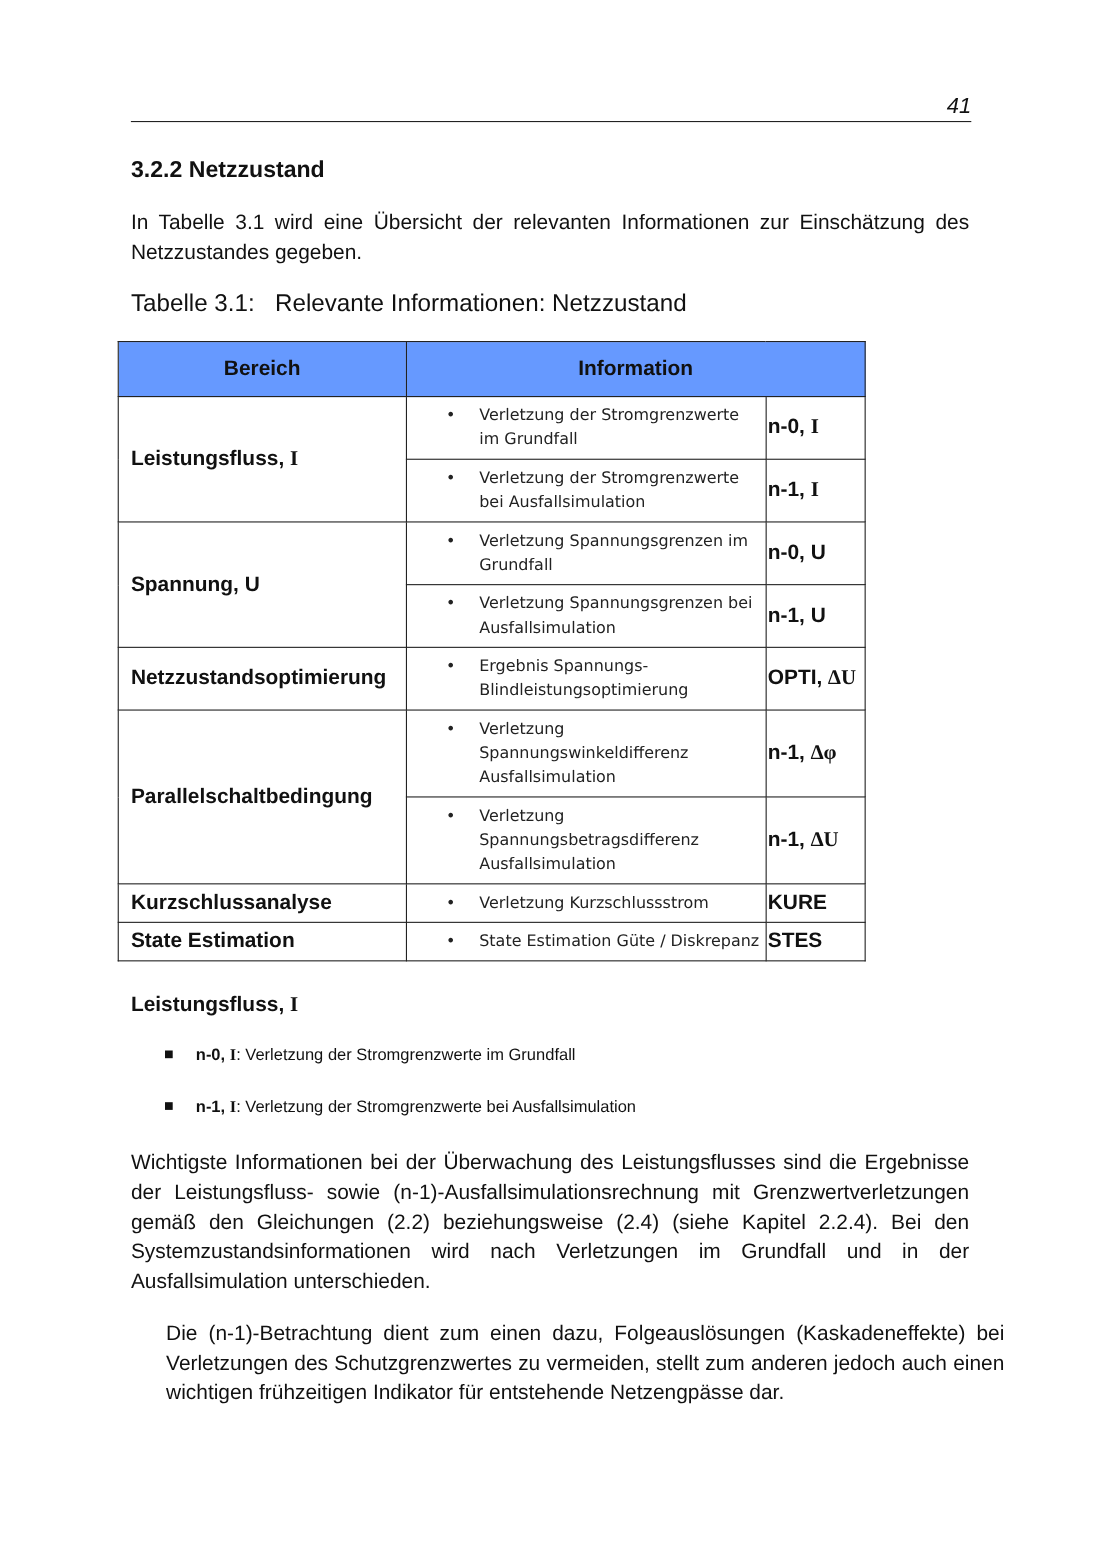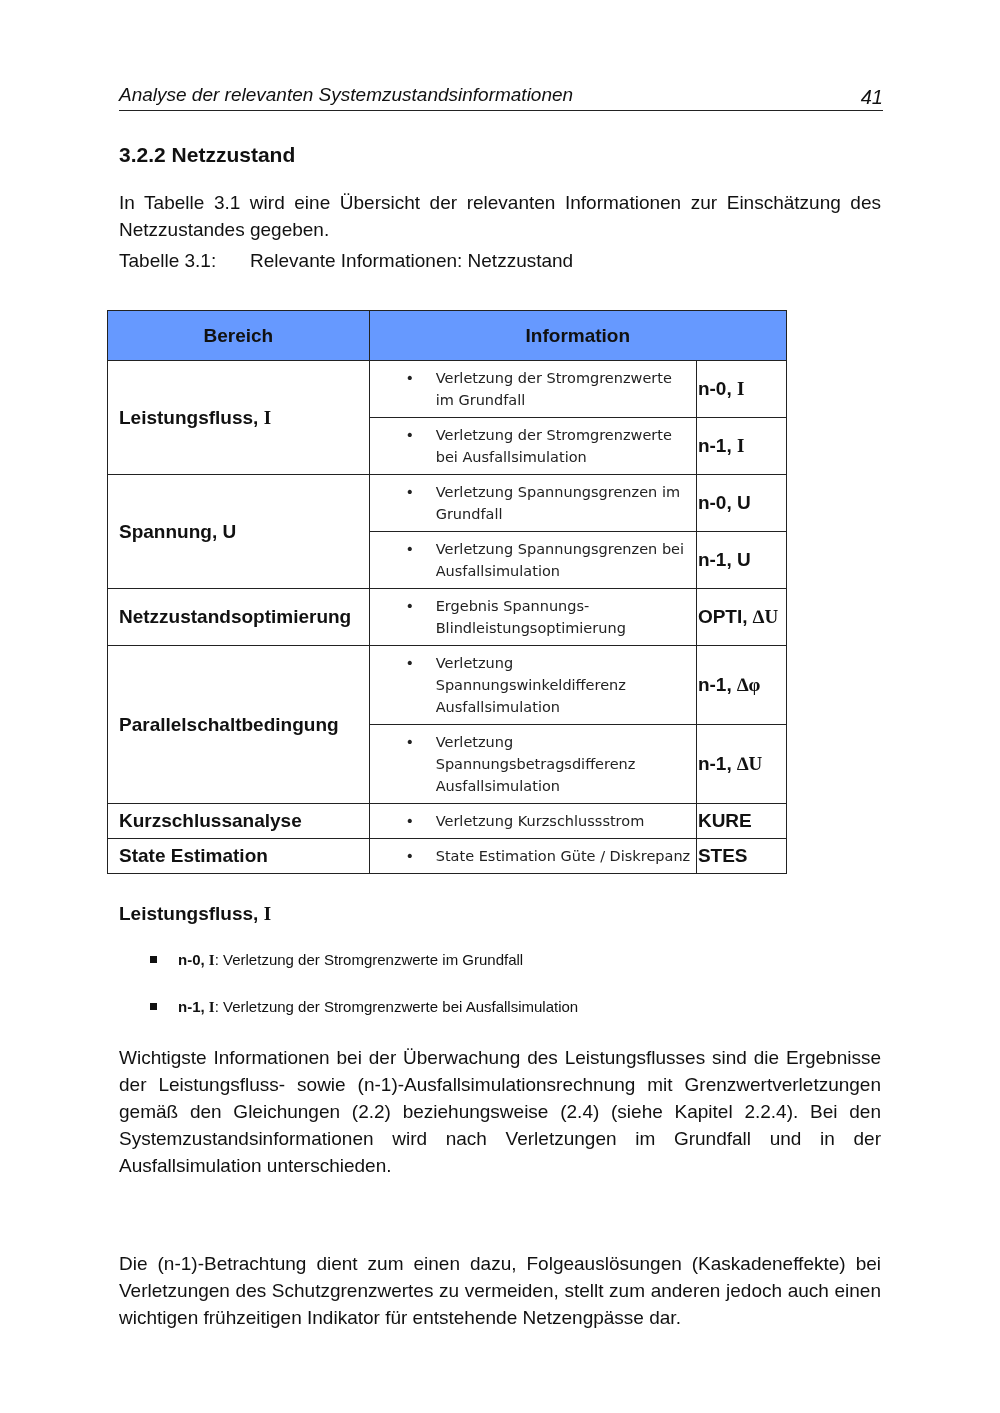--- a/index.html
+++ b/index.html
@@ -2,21 +2,21 @@
 <html><head>
 <meta charset="utf-8">
 <style>
   html, body { margin: 0; padding: 0; background: #ffffff; }
   body { width: 1000px; height: 1413px; position: relative; font-family: "Liberation Sans", sans-serif; color: #111; }
   .page-header { position: absolute; left: 119px; top: 84px; width: 764px; height: 26px; border-bottom: 1.5px solid #222; }
   .page-header .title { position: absolute; left: 0; top: 0; font-style: italic; font-size: 19px; }
   .page-header .num { position: absolute; right: 0; top: 2px; font-style: italic; font-size: 20px; }
   .section-heading { position: absolute; left: 119px; top: 143px; font-size: 21px; font-weight: bold; }
   .para { position: absolute; left: 119px; width: 762px; font-size: 19px; line-height: 27px; text-align: justify; }
-  .caption { position: absolute; left: 119px; top: 250px; font-size: 19px; }
+  .caption { position: absolute; left: 119px; top: 263px; font-size: 22px; }
   .caption .label { display: inline-block; width: 131px; }
   table.info { position: absolute; left: 107px; top: 310px; width: 680px; border-collapse: collapse; }
   table.info th, table.info td { border: 1.5px solid #222; }
   table.info th { background: #6699ff; font-size: 19px; font-weight: bold; height: 47px; text-align: center; }
   td.bereich { width: 262px; padding-left: 11px; font-weight: bold; font-size: 19px; }
   td.info-text { width: 360px; font-family: "DejaVu Sans", sans-serif; font-size: 14.5px; line-height: 22px; padding: 6px 4px 6px 8px; color: #222; }
   td.info-text .row { display: flex; }
   td.info-text .bullet { width: 32px; flex: 0 0 32px; text-align: center; padding-left: 16px; }
   td.info-text .txt { flex: 1; padding-left: 10px; }
   td.code { width: 114px; text-align: left; font-weight: bold; font-size: 19px; }
@@ -24,21 +24,20 @@
   .r2 { height: 46px; }
   .r1 { height: 34px; }
   .subheading { position: absolute; left: 119px; top: 903px; font-size: 19px; font-weight: bold; }
   .blist { position: absolute; left: 150px; font-size: 15px; }
   .blist .sq { display: inline-block; width: 7px; height: 7px; background: #111; margin-right: 21px; vertical-align: middle; position: relative; top: -2px; }
 </style>
 </head>
 <body>
 
 <div class="page-header">
-  <span class="title">Analyse der relevanten Systemzustandsinformationen</span>
   <span class="num">41</span>
 </div>
 
 <div class="section-heading">3.2.2  Netzzustand</div>
 
 <div class="para" style="top:189px;">In Tabelle 3.1 wird eine Übersicht der relevanten Informationen zur Einschätzung des Netzzustandes gegeben.</div>
 
 <div class="caption">
   <span class="label">Tabelle 3.1:</span><span>Relevante Informationen: Netzzustand</span>
 </div>
@@ -144,13 +143,13 @@
 <div class="subheading"><span>Leistungsfluss, </span><span class="serif">I</span></div>
 
 <div class="blist" style="top:951px;">
   <span class="sq"></span><b>n-0, </b><b class="serif">I</b><span>: Verletzung der Stromgrenzwerte im Grundfall</span>
 </div>
 <div class="blist" style="top:998px;">
   <span class="sq"></span><b>n-1, </b><b class="serif">I</b><span>: Verletzung der Stromgrenzwerte bei Ausfallsimulation</span>
 </div>
 
 <div class="para" style="top:1044px;">Wichtigste Informationen bei der Überwachung des Leistungsflusses sind die Ergebnisse der Leistungsfluss- sowie (n-1)-Ausfallsimulationsrechnung mit Grenzwertverletzungen gemäß den Gleichungen (2.2) beziehungsweise (2.4) (siehe Kapitel 2.2.4). Bei den Systemzustandsinformationen wird nach Verletzungen im Grundfall und in der Ausfallsimulation unterschieden.</div>
-<div class="para" style="top:1250px;">Die (n-1)-Betrachtung dient zum einen dazu, Folgeauslösungen (Kaskadeneffekte) bei Verletzungen des Schutzgrenzwertes zu vermeiden, stellt zum anderen jedoch auch einen wichtigen frühzeitigen Indikator für entstehende Netzengpässe dar.</div>
+<div class="para" style="top:1199px;margin-left:32px;">Die (n-1)-Betrachtung dient zum einen dazu, Folgeauslösungen (Kaskadeneffekte) bei Verletzungen des Schutzgrenzwertes zu vermeiden, stellt zum anderen jedoch auch einen wichtigen frühzeitigen Indikator für entstehende Netzengpässe dar.</div>
 
 </body></html>

